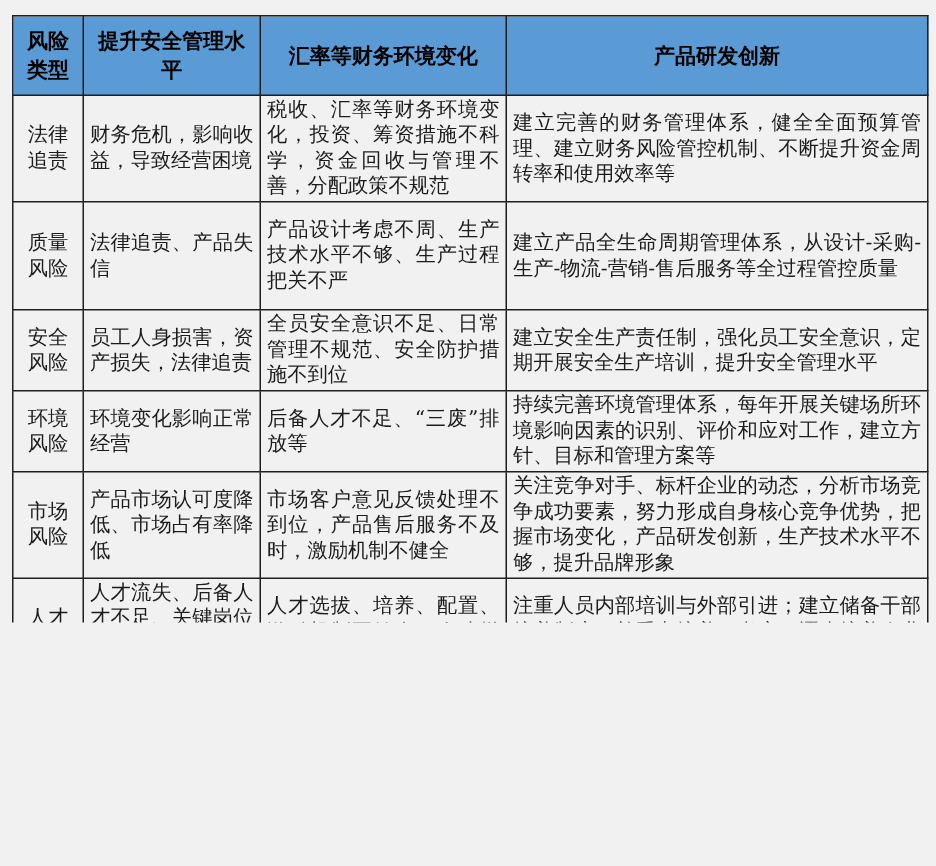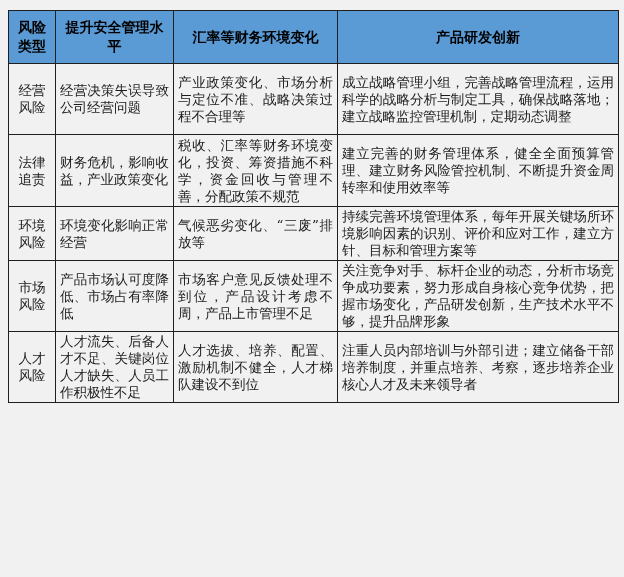--- a/index.html
+++ b/index.html
@@ -72,41 +72,47 @@
     <thead>
       <tr>
         <th>风险类型</th>
         <th>提升安全管理水平</th>
         <th>汇率等财务环境变化</th>
         <th>产品研发创新</th>
       </tr>
     </thead>
     <tbody>
       <tr>
-        <td class="c-type">经营风险</td>
-        <td class="c-text">经营决策失误导致公司经营问题</td>
-        <td class="c-text">产业政策变化、市场分析与定位不准、战略决策过程不合理等</td>
-        <td class="c-text">成立战略管理小组，完善战略管理流程，运用科学的战略分析与制定工具，确保战略落地；建立战略监控管理机制，定期动态调整</td>
-      </tr>
-      <tr>
         <td class="c-type">法律追责</td>
-        <td class="c-text">财务危机，影响收益，产业政策变化</td>
+        <td class="c-text">财务危机，影响收益，导致经营困境</td>
         <td class="c-text">税收、汇率等财务环境变化，投资、筹资措施不科学，资金回收与管理不善，分配政策不规范</td>
         <td class="c-text">建立完善的财务管理体系，健全全面预算管理、建立财务风险管控机制、不断提升资金周转率和使用效率等</td>
       </tr>
       <tr>
+        <td class="c-type">质量风险</td>
+        <td class="c-text">法律追责、产品失信</td>
+        <td class="c-text">产品设计考虑不周、生产技术水平不够、生产过程把关不严</td>
+        <td class="c-text">建立产品全生命周期管理体系，从设计-采购-生产-物流-营销-售后服务等全过程管控质量</td>
+      </tr>
+      <tr>
+        <td class="c-type">安全风险</td>
+        <td class="c-text">员工人身损害，资产损失，法律追责</td>
+        <td class="c-text">全员安全意识不足、日常管理不规范、安全防护措施不到位</td>
+        <td class="c-text">建立安全生产责任制，强化员工安全意识，定期开展安全生产培训，提升安全管理水平</td>
+      </tr>
+      <tr>
         <td class="c-type">环境风险</td>
         <td class="c-text">环境变化影响正常经营</td>
-        <td class="c-text">气候恶劣变化、“三废”排放等</td>
+        <td class="c-text">后备人才不足、“三废”排放等</td>
         <td class="c-text">持续完善环境管理体系，每年开展关键场所环境影响因素的识别、评价和应对工作，建立方针、目标和管理方案等</td>
       </tr>
       <tr>
         <td class="c-type">市场风险</td>
         <td class="c-text">产品市场认可度降低、市场占有率降低</td>
-        <td class="c-text">市场客户意见反馈处理不到位，产品设计考虑不周，产品上市管理不足</td>
+        <td class="c-text">市场客户意见反馈处理不到位，产品售后服务不及时，激励机制不健全</td>
         <td class="c-text">关注竞争对手、标杆企业的动态，分析市场竞争成功要素，努力形成自身核心竞争优势，把握市场变化，产品研发创新，生产技术水平不够，提升品牌形象</td>
       </tr>
       <tr>
         <td class="c-type">人才风险</td>
         <td class="c-text">人才流失、后备人才不足、关键岗位人才缺失、人员工作积极性不足</td>
         <td class="c-text">人才选拔、培养、配置、激励机制不健全，人才梯队建设不到位</td>
         <td class="c-text">注重人员内部培训与外部引进；建立储备干部培养制度，并重点培养、考察，逐步培养企业核心人才及未来领导者</td>
       </tr>
     </tbody>
   </table>

